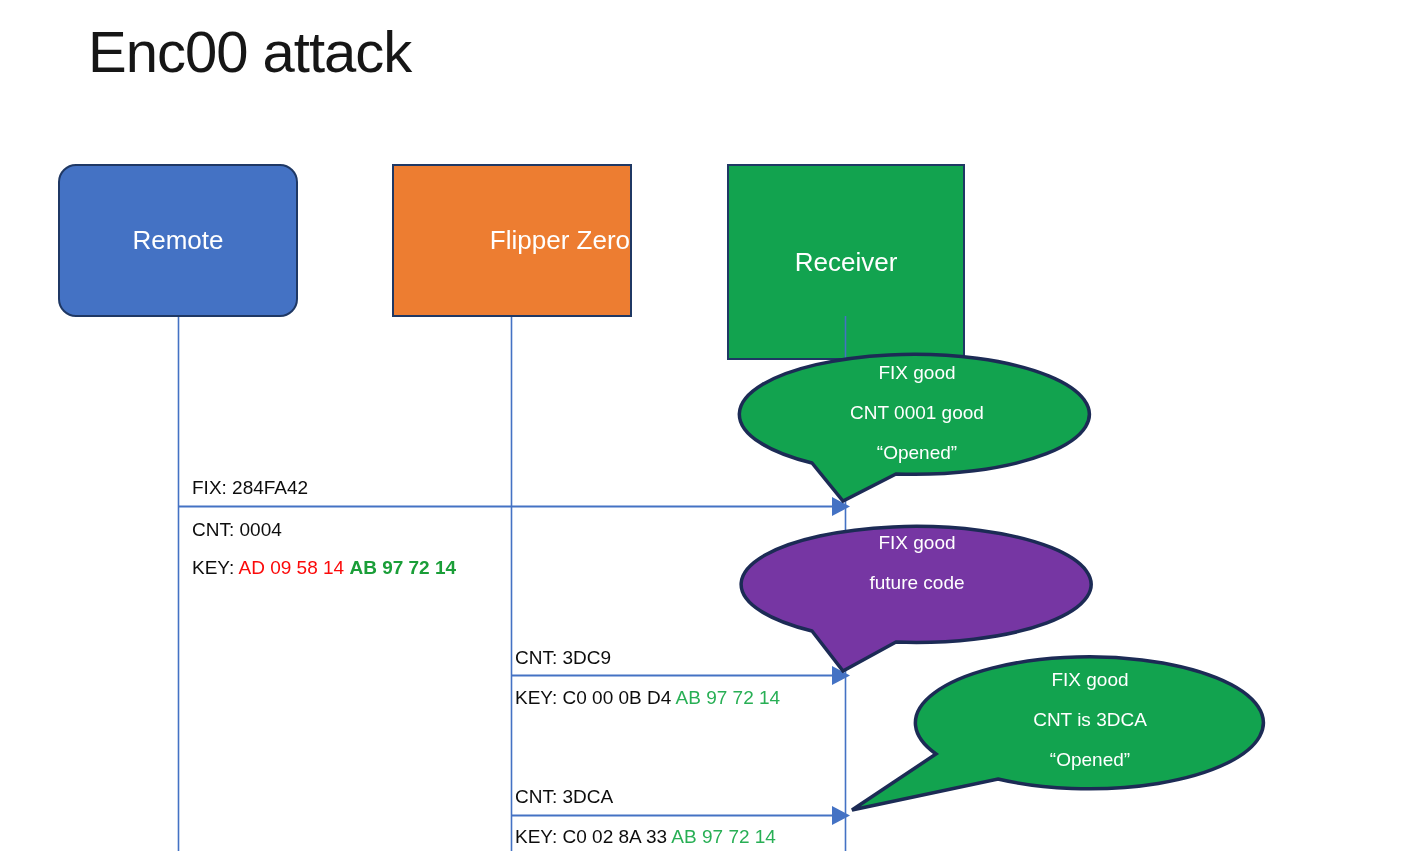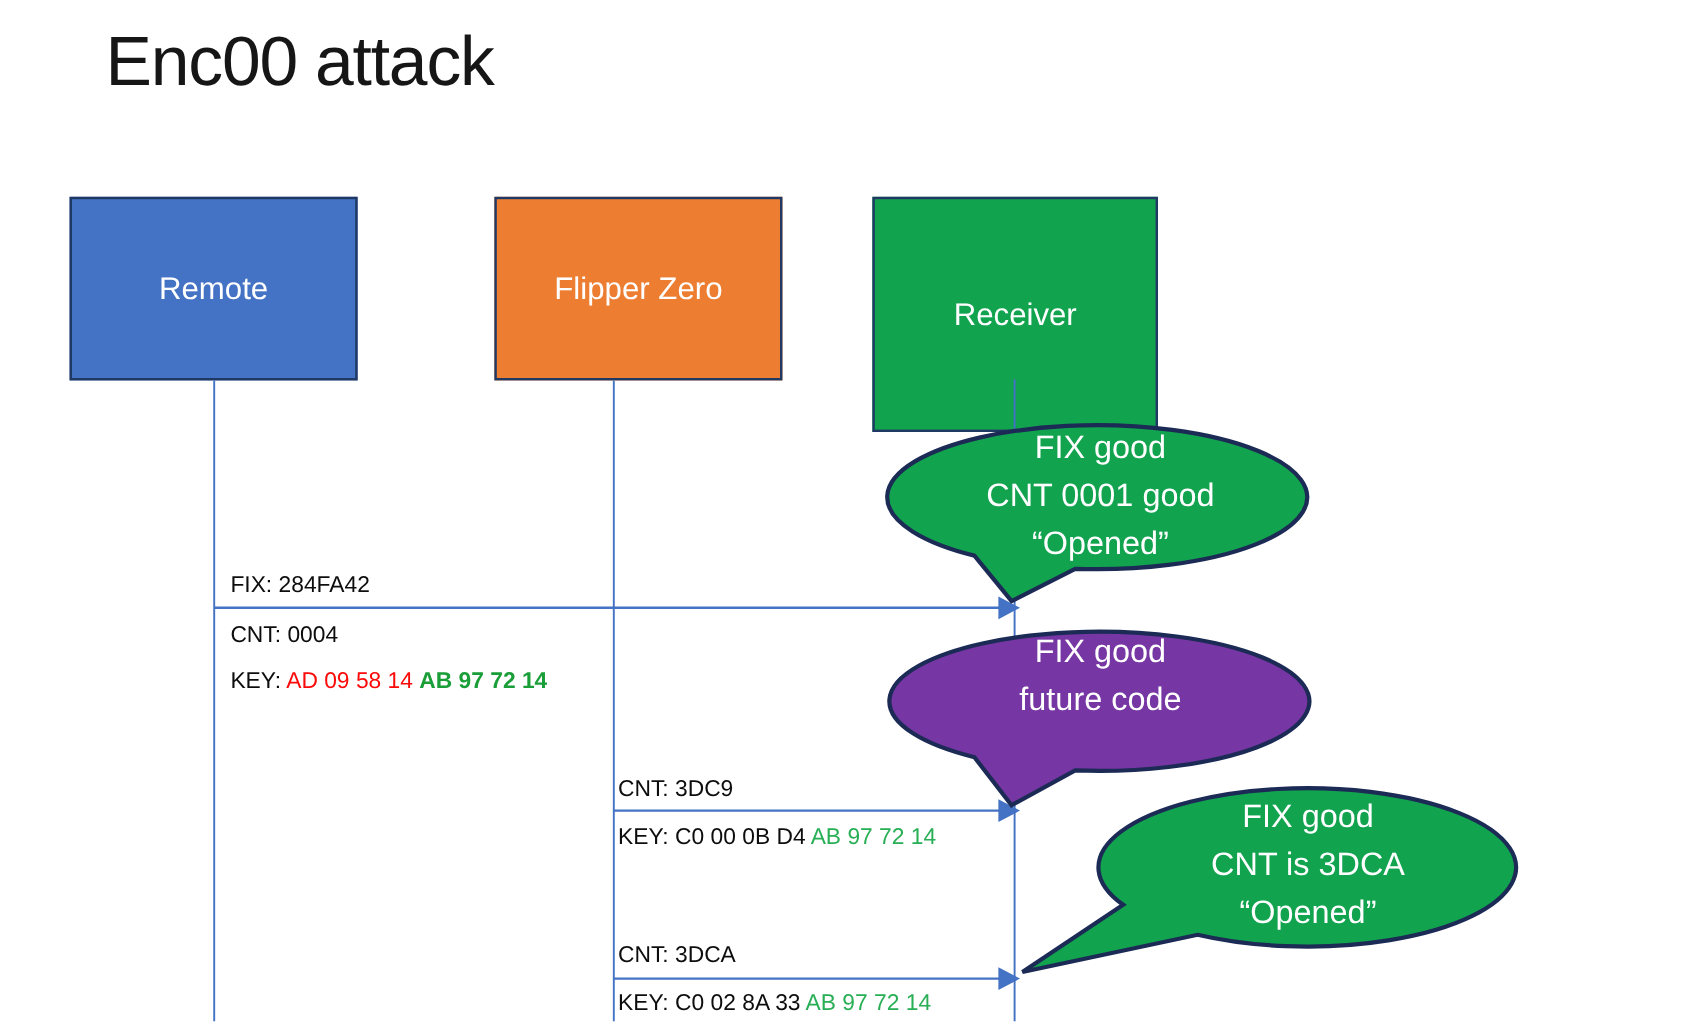--- a/index.html
+++ b/index.html
@@ -11,44 +11,44 @@
     position:absolute;left:72px;top:2px;margin:16px;
     font-size:58px;font-weight:300;letter-spacing:-1px;color:#161616;
   }
   .actor{
     position:absolute;top:164px;width:240px;height:153px;
     border:2.5px solid #1F3864;box-sizing:border-box;
     display:flex;align-items:center;justify-content:center;
     color:#ffffff;font-size:26px;
   }
   .actor-remote{left:58px;}
-  .actor-flipper{left:412px;}
+  .actor-flipper{left:392px;justify-content:flex-end;}
   .actor-receiver{left:727px;width:238px;height:196px;}
   svg.overlay{position:absolute;left:0;top:0;width:1408px;height:859px;}
   .lifeline{stroke:#4472C4;stroke-width:1.6;}
   .msg-arrow{stroke:#4472C4;stroke-width:2;}
   .arrow-head{fill:#4472C4;stroke:none;}
   .bubble{stroke:#1C2B55;stroke-width:3.5;}
   .msg-line{
     position:absolute;font-size:19px;color:#0D0D0D;white-space:nowrap;line-height:32px;
   }
   .callout-text{
     position:absolute;width:310px;text-align:center;color:#ffffff;
-    font-size:27px;line-height:40px;
+    font-size:19px;line-height:40px;
   }
   .key-green-bold{font-weight:bold;}
 </style>
 </head>
 <body>
 
 <div class="slide">
 
   <h1 class="title">Enc00 attack</h1>
 
-  <div class="actor actor-remote" style="background-color: rgb(68, 114, 196);">
+  <div class="actor actor-remote" style="background-color: rgb(68, 114, 196); border-radius: 18px;">
     <span>Remote</span>
   </div>
   <div class="actor actor-flipper" style="background-color: rgb(237, 125, 49);">
     <span>Flipper Zero</span>
   </div>
   <div class="actor actor-receiver" style="background-color: rgb(18, 163, 79);">
     <span>Receiver</span>
   </div>
 
   <svg class="overlay" viewBox="0 0 1408 859" xmlns="http://www.w3.org/2000/svg">

